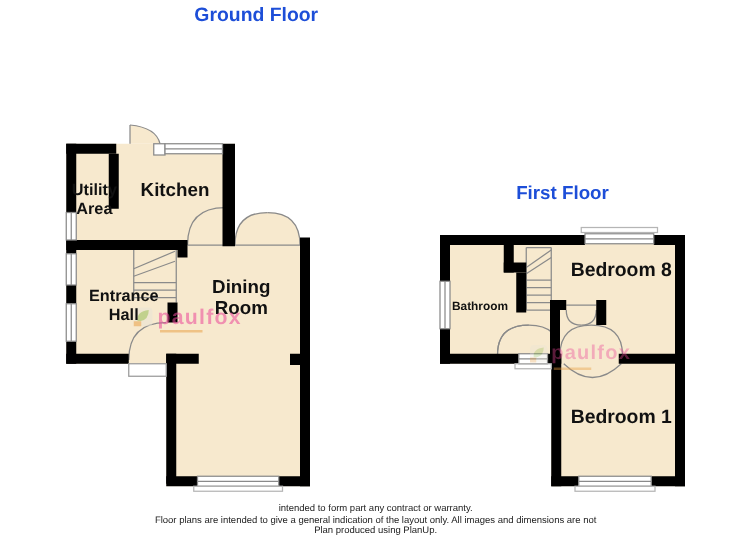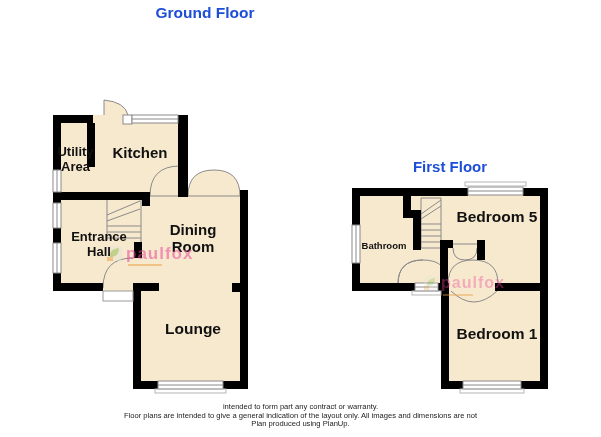--- a/index.html
+++ b/index.html
@@ -162,30 +162,29 @@
       <rect x="107" y="257" width="6" height="4" fill="#e89b3c"></rect>
     </g>
     <g opacity="0.3">
       <rect x="424" y="276" width="14" height="14" rx="3" fill="#e8e4d6"></rect>
       <path d="M427,286 Q426,279 435,278 Q435,285 429,286 Z" fill="#8cbb4e"></path>
       <rect x="424" y="286" width="5" height="4" fill="#e89b3c"></rect>
     </g>
   </svg>
 
   <div class="title" style="left:120px;top:4px;width:170px;font-size:15.5px;">Ground Floor</div>
-  <div class="title" style="left:370px;top:158px;width:160px;font-size:15px;">First Floor</div>
+  <div class="title" style="left:370px;top:146px;width:160px;font-size:15px;">First Floor</div>
 
   <div class="lbl" style="left:55px;top:145px;width:41px;font-size:13px;">Utility Area</div>
   <div class="lbl" style="left:100px;top:145px;width:80px;font-size:15px;">Kitchen</div>
   <div class="lbl" style="left:68px;top:230px;width:62px;font-size:13px;">Entrance Hall</div>
   <div class="lbl" style="left:163px;top:222px;width:60px;font-size:15px;">Dining Room</div>
-  <div class="lbl" style="left:153px;top:320px;width:80px;font-size:15.5px;">Lounge</div>
 
   <div class="lbl" style="left:354px;top:241px;width:60px;font-size:9.5px;">Bathroom</div>
-  <div class="lbl" style="left:447px;top:208px;width:100px;font-size:15.5px;white-space:nowrap;">Bedroom 5</div>
+  <div class="lbl" style="left:447px;top:208px;width:100px;font-size:15.5px;white-space:nowrap;">Bedroom 8</div>
   <div class="lbl" style="left:447px;top:325px;width:100px;font-size:15.5px;white-space:nowrap;">Bedroom 1</div>
 
   <div class="watermark" style="left:126px;top:244px;font-size:17px;opacity:0.55;">paulfox</div>
   <div class="wm-dash" style="left:128px;top:264px;width:34px;opacity:0.5;"></div>
   <div class="watermark" style="left:441px;top:274px;font-size:16px;opacity:0.38;">paulfox</div>
   <div class="wm-dash" style="left:443px;top:294px;width:30px;opacity:0.4;"></div>
 
   <div class="footer" style="top:403px;">
     <div>intended to form part any contract or warranty.</div>
     <div>Floor plans are intended to give a general indication of the layout only. All images and dimensions are not</div>

